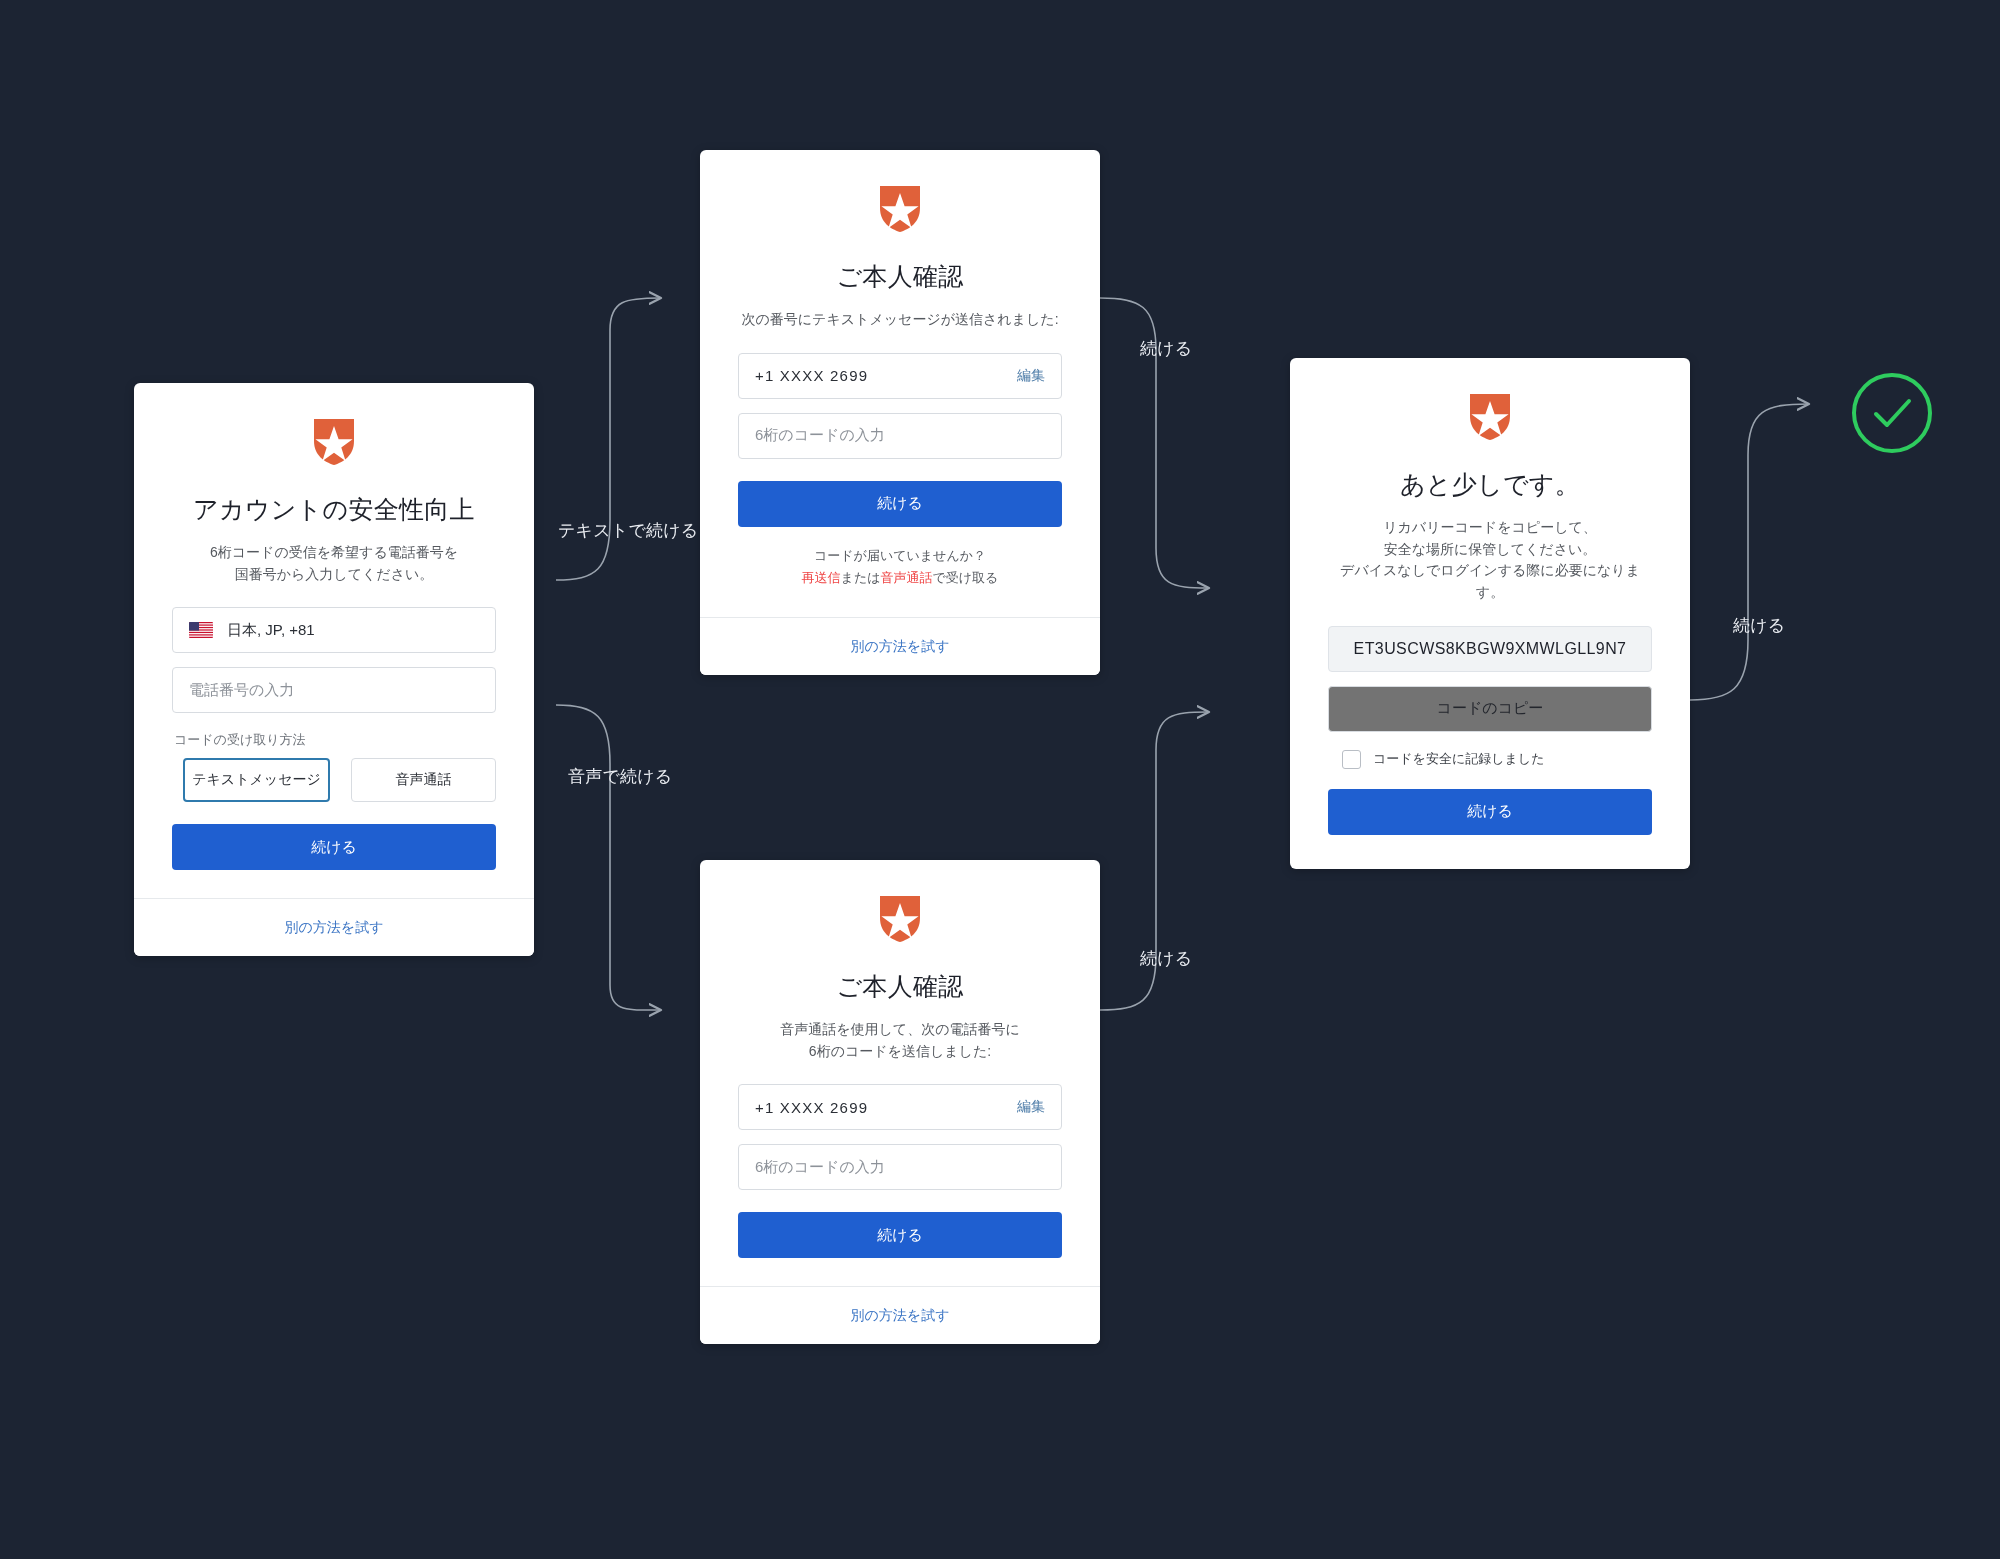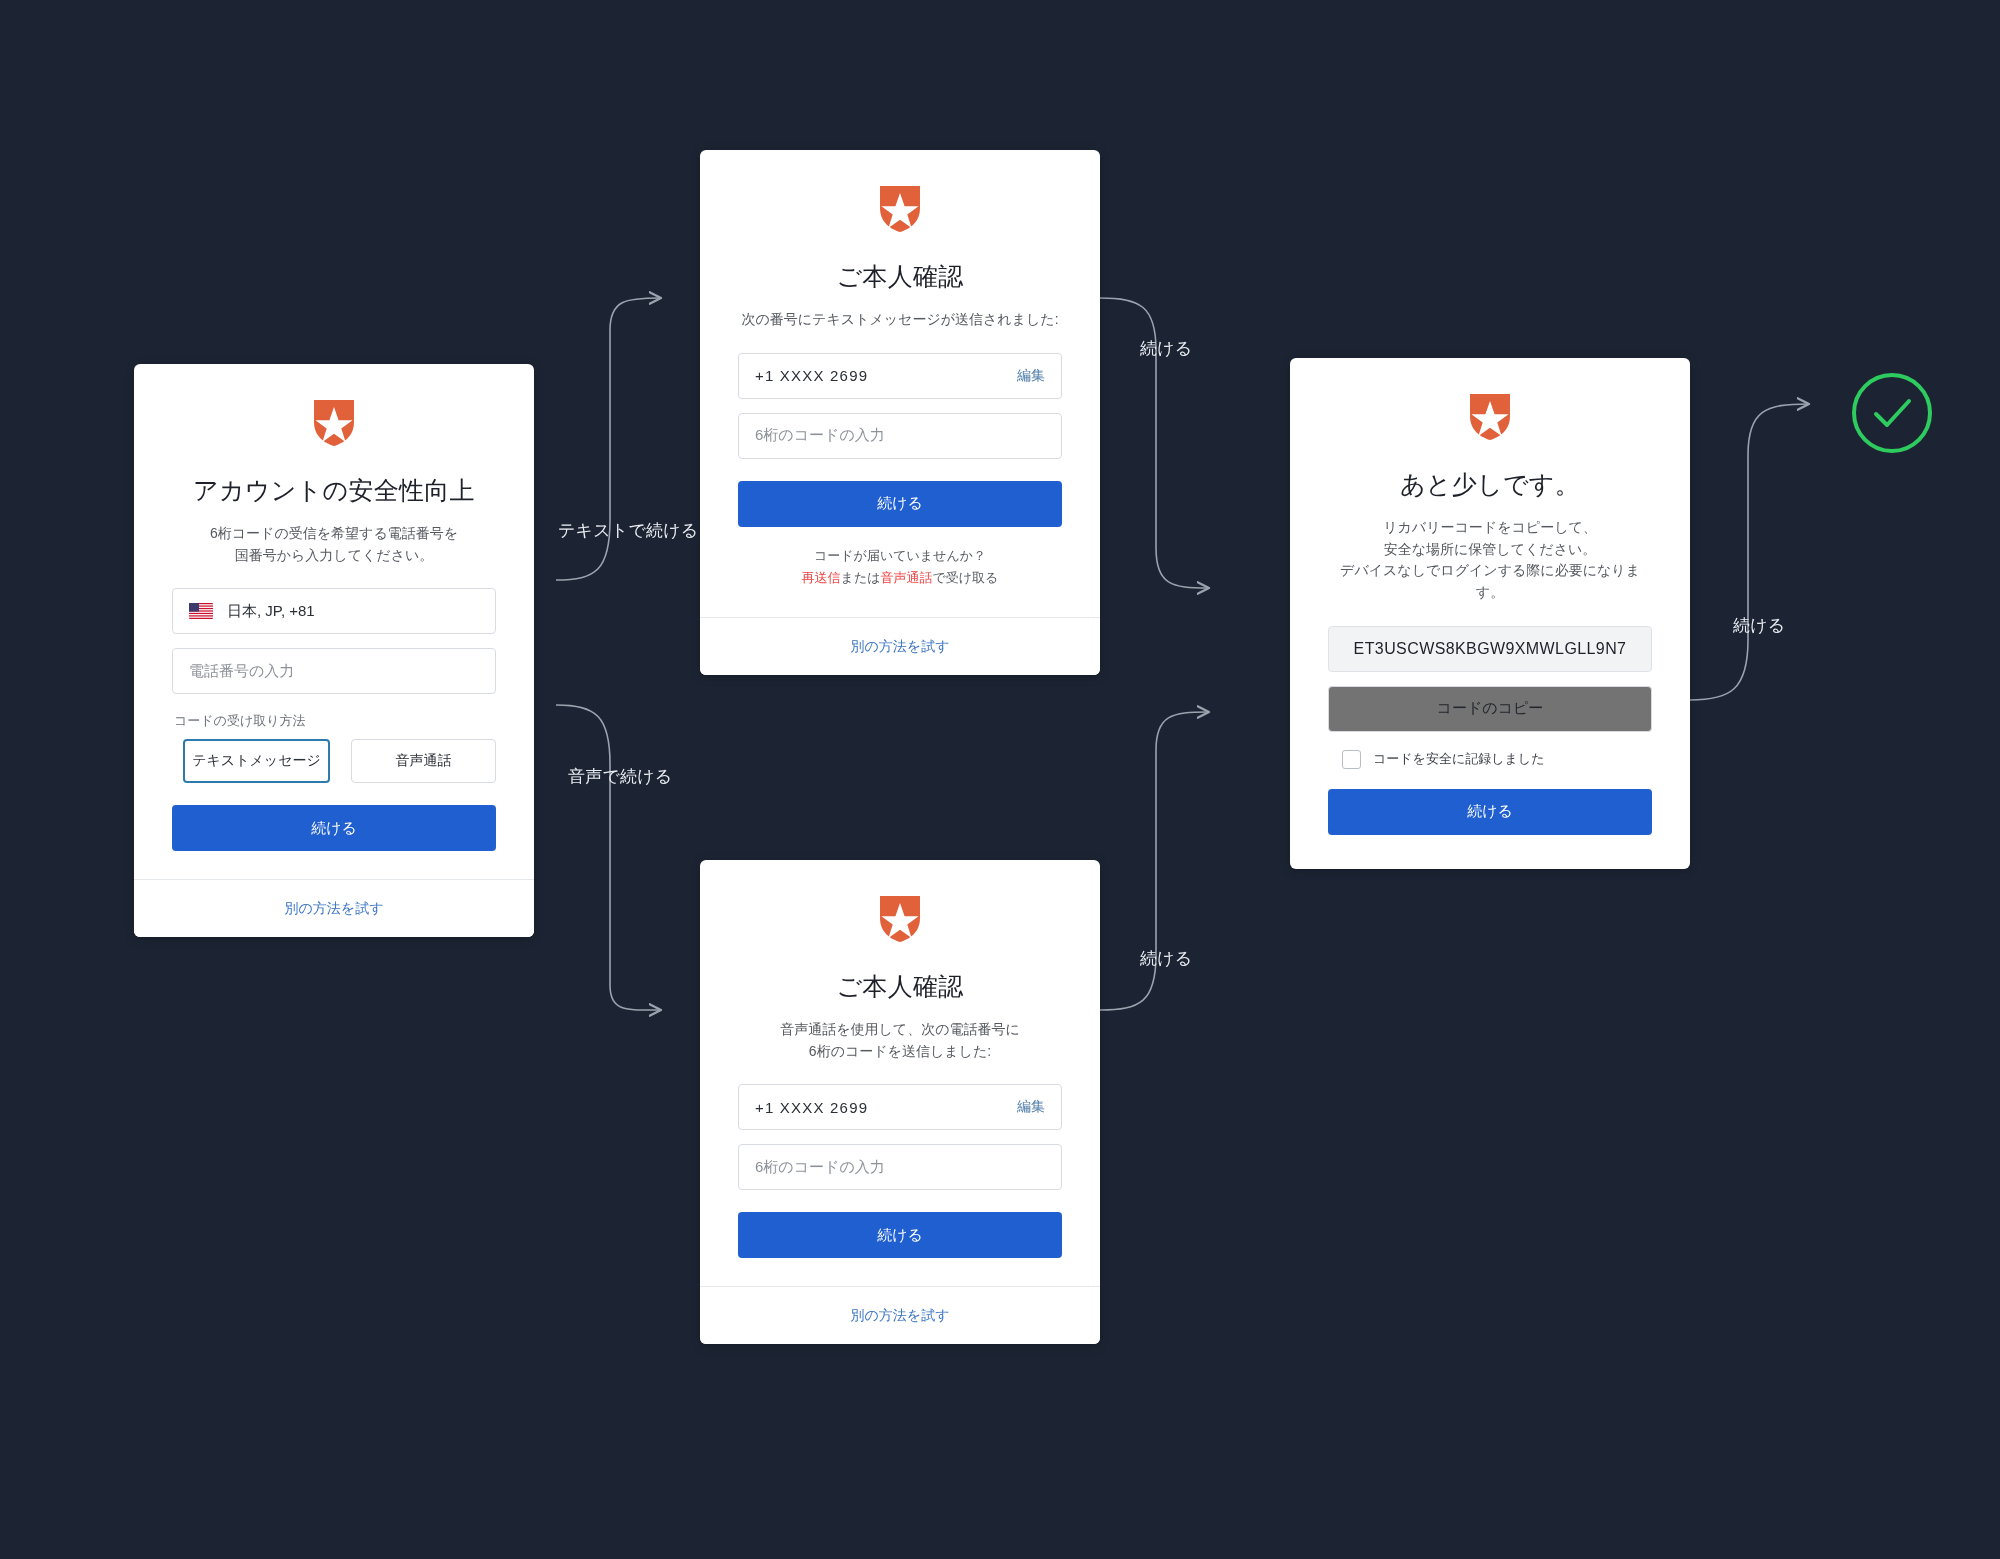--- a/index.html
+++ b/index.html
@@ -209,21 +209,21 @@
       <path d="M1690,700 C1730,700 1748,690 1748,640 L1748,455 C1748,410 1766,404 1808,404" marker-end="url(#ah)"></path>
     </g>
   </svg>
 
   <div class="flow-label" style="left:558px; top:519px;">テキストで続ける</div>
   <div class="flow-label" style="left:568px; top:765px;">音声で続ける</div>
   <div class="flow-label" style="left:1140px; top:337px;">続ける</div>
   <div class="flow-label" style="left:1140px; top:947px;">続ける</div>
   <div class="flow-label" style="left:1733px; top:614px;">続ける</div>
 
-  <div class="card" style="left:134px; top:364px; width:400px;">
+  <div class="card" style="left:134px; top:383px; width:400px;">
     <div class="card-body">
       <svg class="logo" viewBox="0 0 48 50">
         <path d="M4,2 H44 V24 C44,38 34,45 24,48 C14,45 4,38 4,24 Z" fill="#e0613a"></path>
         <path d="M24,9 L28.6,22.3 L42.6,22.3 L31.3,30.6 L35.6,44 L24,35.8 L12.4,44 L16.7,30.6 L5.4,22.3 L19.4,22.3 Z" fill="#ffffff"></path>
       </svg>
       <h1 class="card-title">アカウントの安全性向上</h1>
       <p class="card-sub">
         <span>6桁コードの受信を希望する電話番号を</span><br>
         <span>国番号から入力してください。</span>
       </p>

